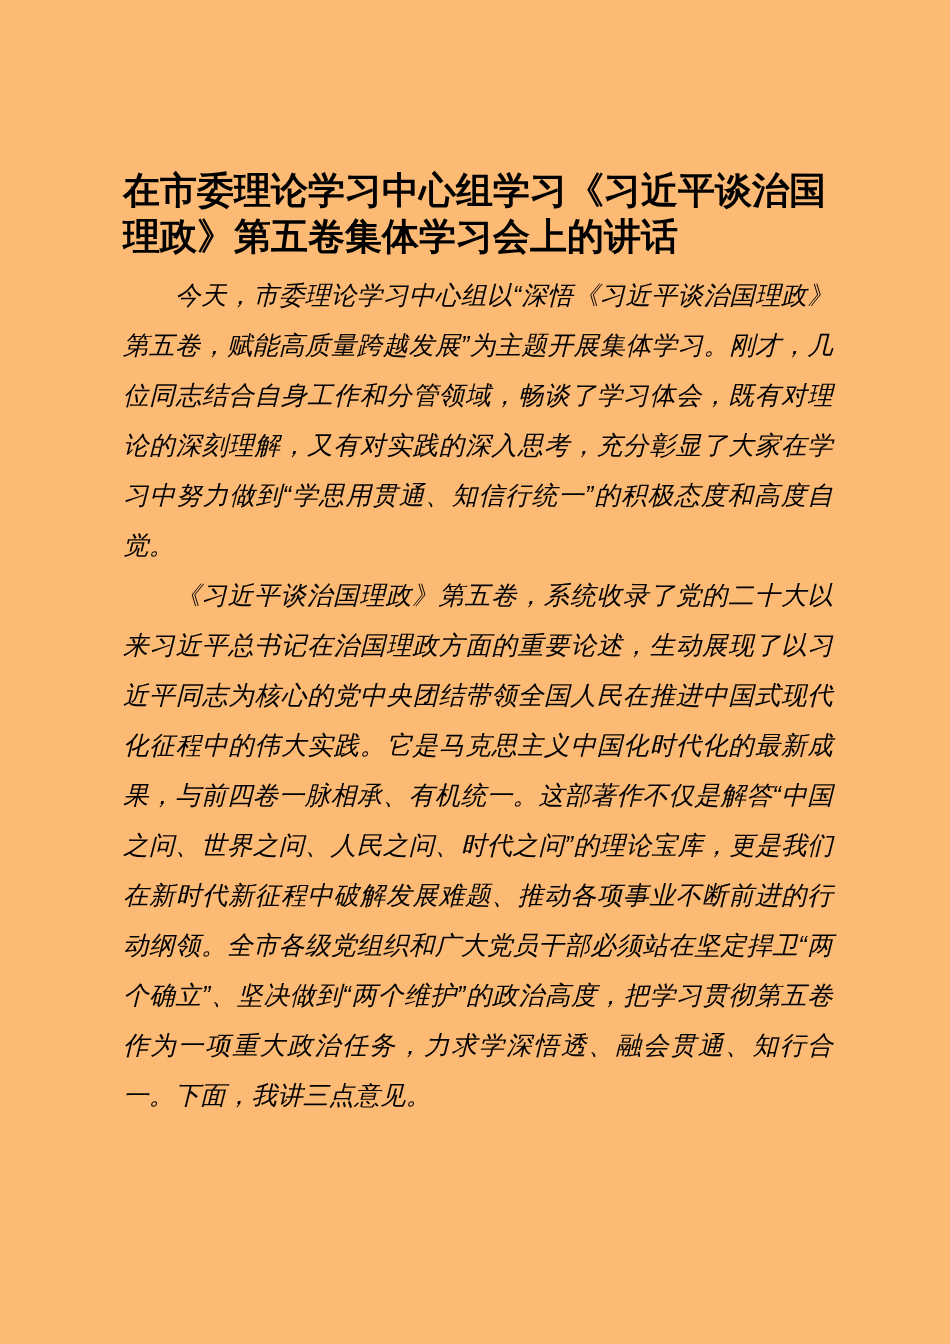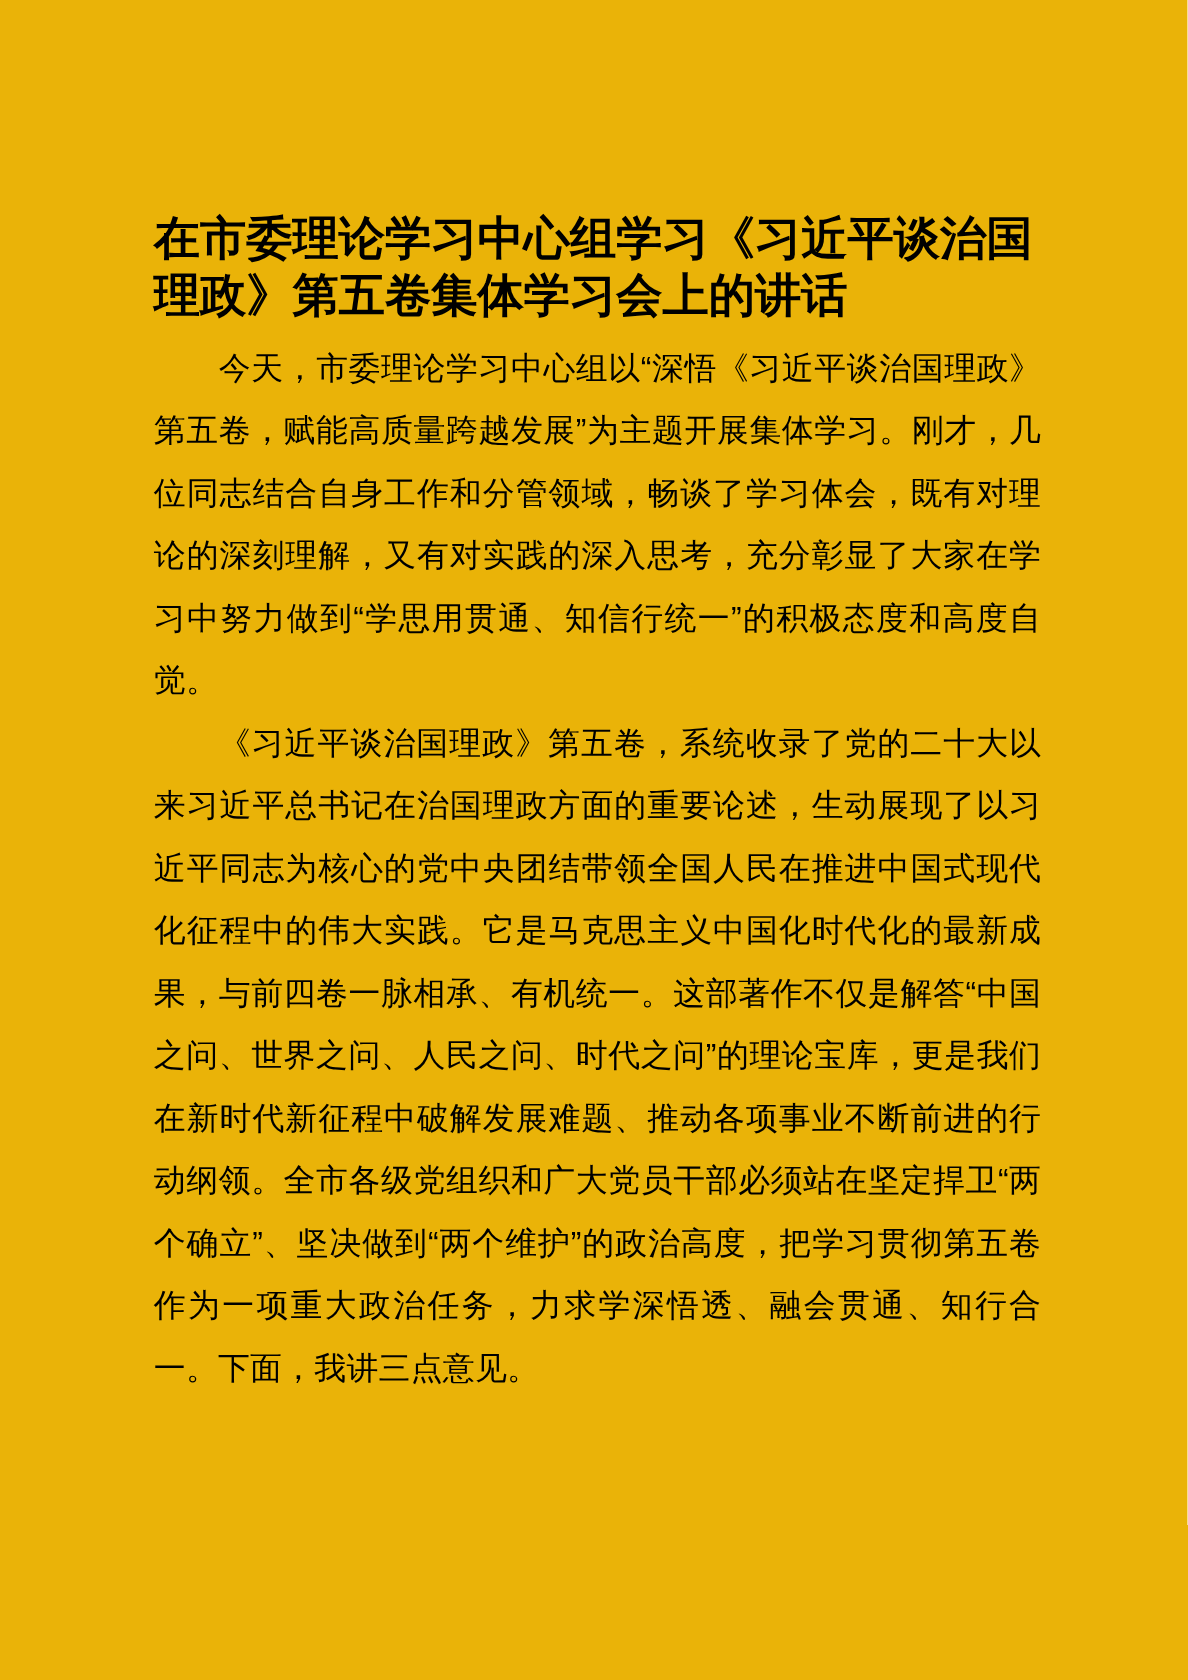--- a/index.html
+++ b/index.html
@@ -4,21 +4,21 @@
 <style>
   html, body {
     margin: 0;
     padding: 0;
     background: #ffffff;
   }
   .page {
     position: relative;
     width: 950px;
     height: 1344px;
-    background: #eab308;
+    background: #fdba74;
     box-sizing: border-box;
     overflow: hidden;
     font-family: "Liberation Sans", sans-serif;
   }
   .content {
     position: absolute;
     left: 123px;
     top: 168px;
     width: 710px;
   }
@@ -41,20 +41,21 @@
   }
   .para {
     font-size: 25.5px;
     line-height: 50px;
     color: #000000;
     margin: 0;
     text-indent: 52px;
     text-align: justify;
     text-justify: inter-ideograph;
     letter-spacing: 0.2px;
+    font-style: italic;
   }
 </style>
 </head>
 <body>
 
 <div class="page">
   <div class="content">
     <h1 class="doc-title">在市委理论学习中心组学习《习近平谈治国理政》第五卷集体学习会上的讲话</h1>
     <p class="para">今天，市委理论学习中心组以“深悟《习近平谈治国理政》第五卷，赋能高质量跨越发展”为主题开展集体学习。刚才，几位同志结合自身工作和分管领域，畅谈了学习体会，既有对理论的深刻理解，又有对实践的深入思考，充分彰显了大家在学习中努力做到“学思用贯通、知信行统一”的积极态度和高度自觉。</p>
     <p class="para">《习近平谈治国理政》第五卷，系统收录了党的二十大以来习近平总书记在治国理政方面的重要论述，生动展现了以习近平同志为核心的党中央团结带领全国人民在推进中国式现代化征程中的伟大实践。它是马克思主义中国化时代化的最新成果，与前四卷一脉相承、有机统一。这部著作不仅是解答“中国之问、世界之问、人民之问、时代之问”的理论宝库，更是我们在新时代新征程中破解发展难题、推动各项事业不断前进的行动纲领。全市各级党组织和广大党员干部必须站在坚定捍卫“两个确立”、坚决做到“两个维护”的政治高度，把学习贯彻第五卷作为一项重大政治任务，力求学深悟透、融会贯通、知行合一。下面，我讲三点意见。</p>

